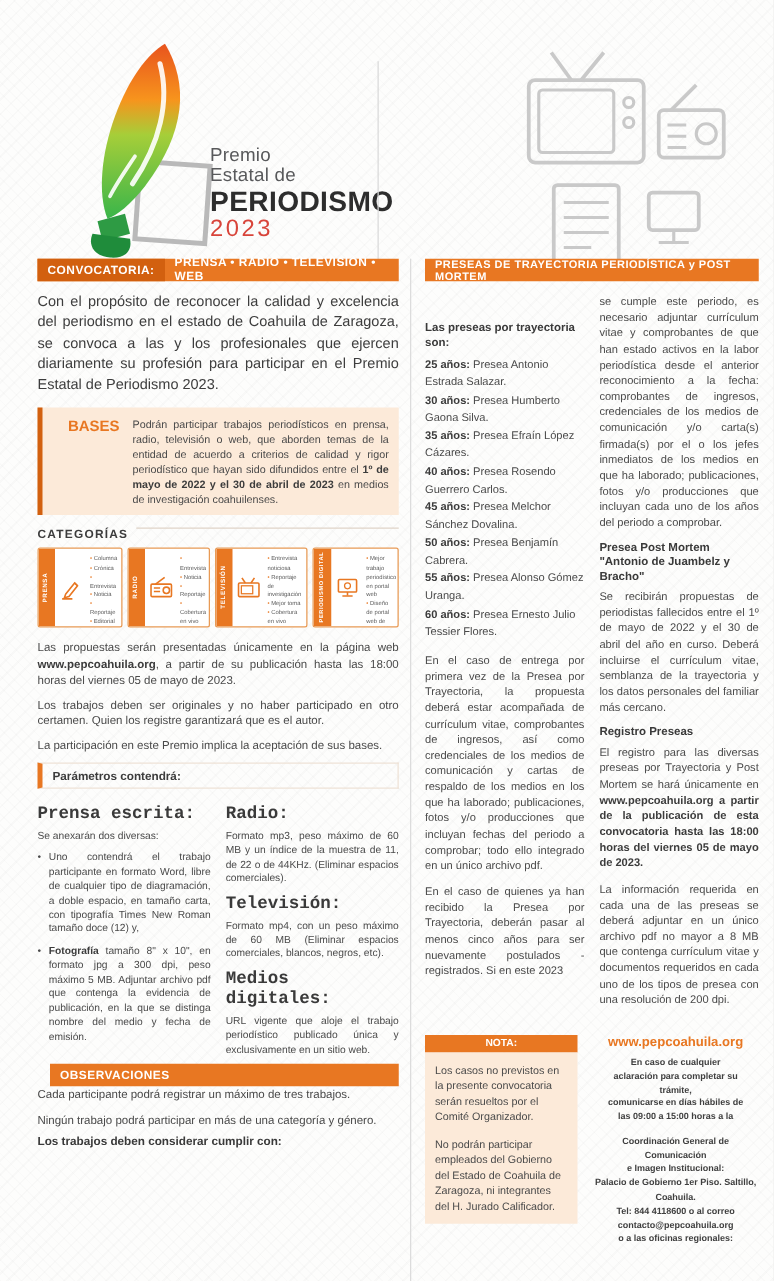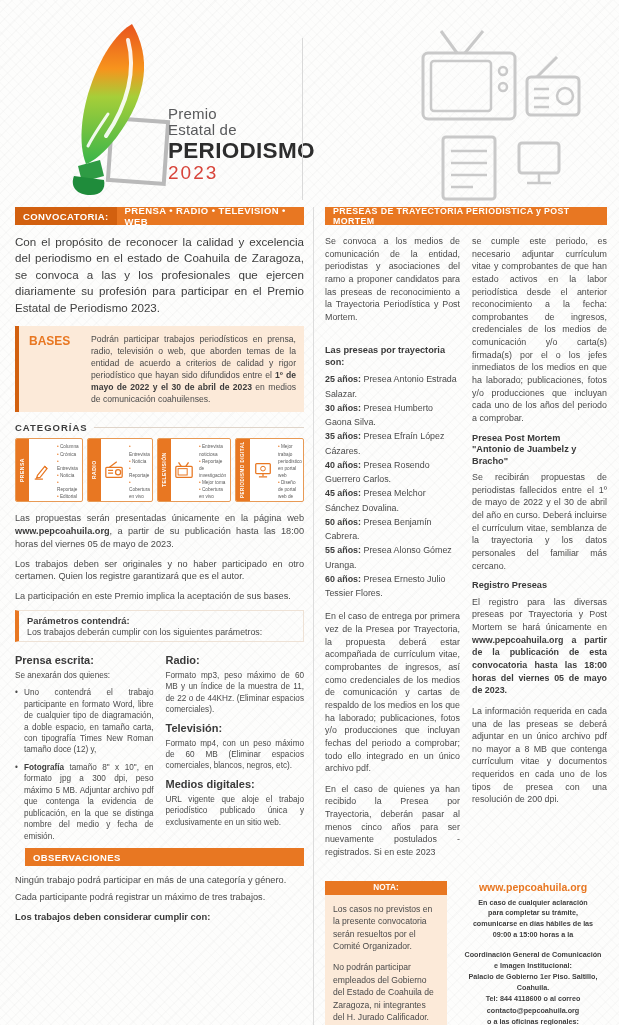--- a/index.html
+++ b/index.html
@@ -2,63 +2,63 @@
 <html><head>
 <meta charset="utf-8">
 <style>
   html,body{margin:0;padding:0;background:#e9e9e9;}
   #page{position:relative;width:619px;height:1025px;background:#fdfdfc;overflow:hidden;
     font-family:"Liberation Sans",sans-serif;color:#4a4a4a;
     background-image:
       repeating-linear-gradient(135deg, rgba(170,170,170,0.055) 0 1.5px, transparent 1.5px 8px),
       repeating-linear-gradient(45deg, rgba(170,170,170,0.04) 0 1px, transparent 1px 6px);}
   
-  .header{position:absolute;top:0;left:0;width:100%;height:205px;}
+  .header{position:absolute;top:11px;left:0;width:100%;height:205px;}
   .logo{position:absolute;left:48px;top:18px;width:260px;height:180px;}
   .logo svg{position:absolute;left:0;top:0;}
   .logo-text{position:absolute;left:120px;top:88px;line-height:1.05;}
   .logo-premio,.logo-estatal{font-size:15px;color:#58595b;letter-spacing:.2px;}
   .logo-periodismo{font-size:22.5px;font-weight:bold;color:#2d2d2d;letter-spacing:.3px;margin-top:1px;}
   .logo-year{font-size:19px;color:#d8443a;letter-spacing:2px;margin-top:1px;}
   .header-divider{position:absolute;left:302px;top:38px;width:1px;height:162px;background:#d9d9d9;}
   .hicons{position:absolute;left:395px;top:25px;width:200px;height:180px;}
   
   .band{background:#e87722;color:#fff;font-weight:bold;height:18px;display:flex;align-items:center;
     padding:0 8px;font-size:9.5px;letter-spacing:.4px;box-sizing:border-box;}
   .band-dark{background:#d2600f;margin:0 8px 0 -8px;height:18px;display:flex;align-items:center;padding:0 8px;}
   
   .columns{position:absolute;top:207px;left:15px;right:12px;bottom:0;display:flex;}
-  .col-left{width:299px;padding-right:9px;border-right:1px solid #dcdcdc;box-sizing:border-box;}
+  .col-left{width:299px;padding-right:9px;border-right:1px solid #dcdcdc;box-sizing:border-box;margin-left:15px;}
   .col-right{flex:1;padding-left:11px;box-sizing:border-box;}
   .p{font-size:9.2px;line-height:1.38;text-align:justify;margin:0 0 7px;}
   .intro{font-size:11.6px;line-height:1.42;text-align:justify;color:#3d3d3d;margin:9px 0 10px;}
   b{color:#3c3c3c;}
   
   .bases{display:flex;background:#fcead9;border-left:4px solid #d2600f;padding:7px 8px 7px 10px;margin:2px 0 10px;}
-  .bases-title{color:#e87722;font-weight:bold;font-size:12px;width:62px;flex:none;padding-top:1px;}
+  .bases-title{color:#e87722;font-weight:bold;font-size:12px;width:62px;flex:none;padding-top:1px;text-align:center;}
   .bases-text{font-size:8.6px;line-height:1.4;text-align:justify;}
   
-  .cat-head{display:flex;align-items:center;margin:2px 0 5px;}
+  .cat-head{display:flex;align-items:flex-start;margin:2px 0 5px;}
   .cat-title{font-size:9.5px;font-weight:bold;color:#3c3c3c;letter-spacing:1px;margin-right:6px;}
   .cat-rule{flex:1;height:1px;background:#e0d4c8;}
   .cat-row{display:flex;gap:4px;margin-bottom:10px;}
   .cat-box{border:1px solid #e89a55;border-radius:2px;background:#fff;display:flex;height:62px;overflow:hidden;}
   .cat-strip{width:13px;background:#e87722;color:#fff;font-weight:bold;font-size:5px;letter-spacing:.5px;
     writing-mode:vertical-rl;transform:rotate(180deg);display:flex;align-items:center;justify-content:center;
     text-align:center;line-height:1.1;padding:2px 1px;box-sizing:border-box;flex:none;}
   .cat-icon{width:26px;display:flex;align-items:center;justify-content:center;flex:none;}
   .cat-bullets{list-style:none;margin:0;padding:4px 3px 3px 2px;font-size:4.7px;line-height:1.5;color:#5a5a5a;}
   .cat-bullets li::before{content:"• ";color:#e87722;}
   
   .param-box{border:1px solid #eee2d6;border-left:4px solid #e87722;padding:4px 8px;margin:3px 0 9px;}
   .param-title{font-size:9.4px;font-weight:bold;color:#3c3c3c;margin:0;}
   .param-sub{font-size:8.8px;margin:1px 0 0;}
   .two-col{display:flex;gap:12px;}
   .two-col>div{flex:1;}
-  .sec-h{font-size:11px;font-weight:bold;color:#3a3a3a;margin:3px 0 4px;}
+  .sec-h{font-size:14px;font-weight:bold;color:#3a3a3a;margin:3px 0 4px;font-family:Liberation Mono, monospace;}
   .small{font-size:8.2px;line-height:1.4;text-align:justify;margin:0 0 6px;}
   ul.dash{list-style:none;margin:0 0 6px;padding:0;}
   ul.dash li{font-size:8.2px;line-height:1.4;text-align:justify;margin:0 0 6px;padding-left:9px;position:relative;}
   ul.dash li::before{content:"•";position:absolute;left:0;color:#4a4a4a;}
   
   .obs-lead{font-size:9.4px;font-weight:bold;color:#3a3a3a;margin:3px 0 6px;}
   
   .preseas-cols{display:flex;gap:12px;margin-top:10px;}
   .preseas-cols>div{flex:1;}
   .rp{font-size:8.9px;line-height:1.42;text-align:justify;margin:0 0 8px;}
@@ -148,21 +148,21 @@
 
       <div class="band">
         <span class="band-dark">CONVOCATORIA:</span>
         <span>PRENSA • RADIO • TELEVISIÓN • WEB</span>
       </div>
 
       <p class="intro">Con el propósito de reconocer la calidad y excelencia del periodismo en el estado de Coahuila de Zaragoza, se convoca a las y los profesionales que ejercen diariamente su profesión para participar en el Premio Estatal de Periodismo 2023.</p>
 
       <div class="bases">
         <div class="bases-title">BASES</div>
-        <div class="bases-text"><span>Podrán participar trabajos periodísticos en prensa, radio, televisión o web, que aborden temas de la entidad de acuerdo a criterios de calidad y rigor periodístico que hayan sido difundidos entre el </span><b>1º de mayo de 2022 y el 30 de abril de 2023</b><span> en medios de comunicación coahuilenses.</span></div>
+        <div class="bases-text"><span>Podrán participar trabajos periodísticos en prensa, radio, televisión o web, que aborden temas de la entidad de acuerdo a criterios de calidad y rigor periodístico que hayan sido difundidos entre el </span><b>1º de mayo de 2022 y el 30 de abril de 2023</b><span> en medios de investigación coahuilenses.</span></div>
       </div>
 
       <div class="cat-head">
         <span class="cat-title">CATEGORÍAS</span>
         <span class="cat-rule"></span>
       </div>
 
       <div class="cat-row">
         <div class="cat-box" style="width:66px;">
           <div class="cat-strip">PRENSA</div>
@@ -236,61 +236,59 @@
         </div>
       </div>
 
 
       <p class="p" style="margin-top:8px;"><span>Las propuestas serán presentadas únicamente en la página web </span><b>www.pepcoahuila.org</b><span>, a partir de su publicación hasta las 18:00 horas del viernes 05 de mayo de 2023.</span></p>
       <p class="p">Los trabajos deben ser originales y no haber participado en otro certamen. Quien los registre garantizará que es el autor.</p>
       <p class="p">La participación en este Premio implica la aceptación de sus bases.</p>
 
       <div class="param-box">
         <p class="param-title">Parámetros contendrá:</p>
-        <p class="param-sub">Los trabajos deberán cumplir con los siguientes parámetros:</p>
       </div>
 
       <div class="two-col">
         <div>
           <div class="sec-h">Prensa escrita:</div>
-          <p class="small">Se anexarán dos quienes:</p>
+          <p class="small">Se anexarán dos diversas:</p>
           <ul class="dash">
             <li>Uno contendrá el trabajo participante en formato Word, libre de cualquier tipo de diagramación, a doble espacio, en tamaño carta, con tipografía Times New Roman tamaño doce (12) y,</li>
             <li><b>Fotografía</b><span> tamaño 8" x 10", en formato jpg a 300 dpi, peso máximo 5 MB. Adjuntar archivo pdf que contenga la evidencia de publicación, en la que se distinga nombre del medio y fecha de emisión.</span></li>
           </ul>
         </div>
         <div>
           <div class="sec-h">Radio:</div>
           <p class="small">Formato mp3, peso máximo de 60 MB y un índice de la muestra de 11, de 22 o de 44KHz. (Eliminar espacios comerciales).</p>
           <div class="sec-h">Televisión:</div>
           <p class="small">Formato mp4, con un peso máximo de 60 MB (Eliminar espacios comerciales, blancos, negros, etc).</p>
           <div class="sec-h">Medios digitales:</div>
           <p class="small">URL vigente que aloje el trabajo periodístico publicado única y exclusivamente en un sitio web.</p>
         </div>
       </div>
 
       <div class="band" style="margin-left:10px;">
         <span>OBSERVACIONES</span>
       </div>
 
+      <p class="p">Cada participante podrá registrar un máximo de tres trabajos.</p>
       <p class="p" style="margin-top:8px;margin-bottom:4px;">Ningún trabajo podrá participar en más de una categoría y género.</p>
-      <p class="p">Cada participante podrá registrar un máximo de tres trabajos.</p>
       <p class="obs-lead">Los trabajos deben considerar cumplir con:</p>
 
     </div>
 
     <div class="col-right">
 
       <div class="band" style="font-size:8.8px;">
         <span>PRESEAS DE TRAYECTORIA PERIODÍSTICA y POST MORTEM</span>
       </div>
 
       <div class="preseas-cols">
         <div>
-          <p class="rp">Se convoca a los medios de comunicación de la entidad, periodistas y asociaciones del ramo a proponer candidatos para las preseas de reconocimiento a la Trayectoria Periodística y Post Mortem.</p>
           <p class="rsub" style="margin-top:22px;">Las preseas por trayectoria son:</p>
           <ul class="presea-list">
             <li><b>25 años:</b><span> Presea Antonio Estrada Salazar.</span></li>
             <li><b>30 años:</b><span> Presea Humberto Gaona Silva.</span></li>
             <li><b>35 años:</b><span> Presea Efraín López Cázares.</span></li>
             <li><b>40 años:</b><span> Presea Rosendo Guerrero Carlos.</span></li>
             <li><b>45 años:</b><span> Presea Melchor Sánchez Dovalina.</span></li>
             <li><b>50 años:</b><span> Presea Benjamín Cabrera.</span></li>
             <li><b>55 años:</b><span> Presea Alonso Gómez Uranga.</span></li>
             <li><b>60 años:</b><span> Presea Ernesto Julio Tessier Flores.</span></li>

